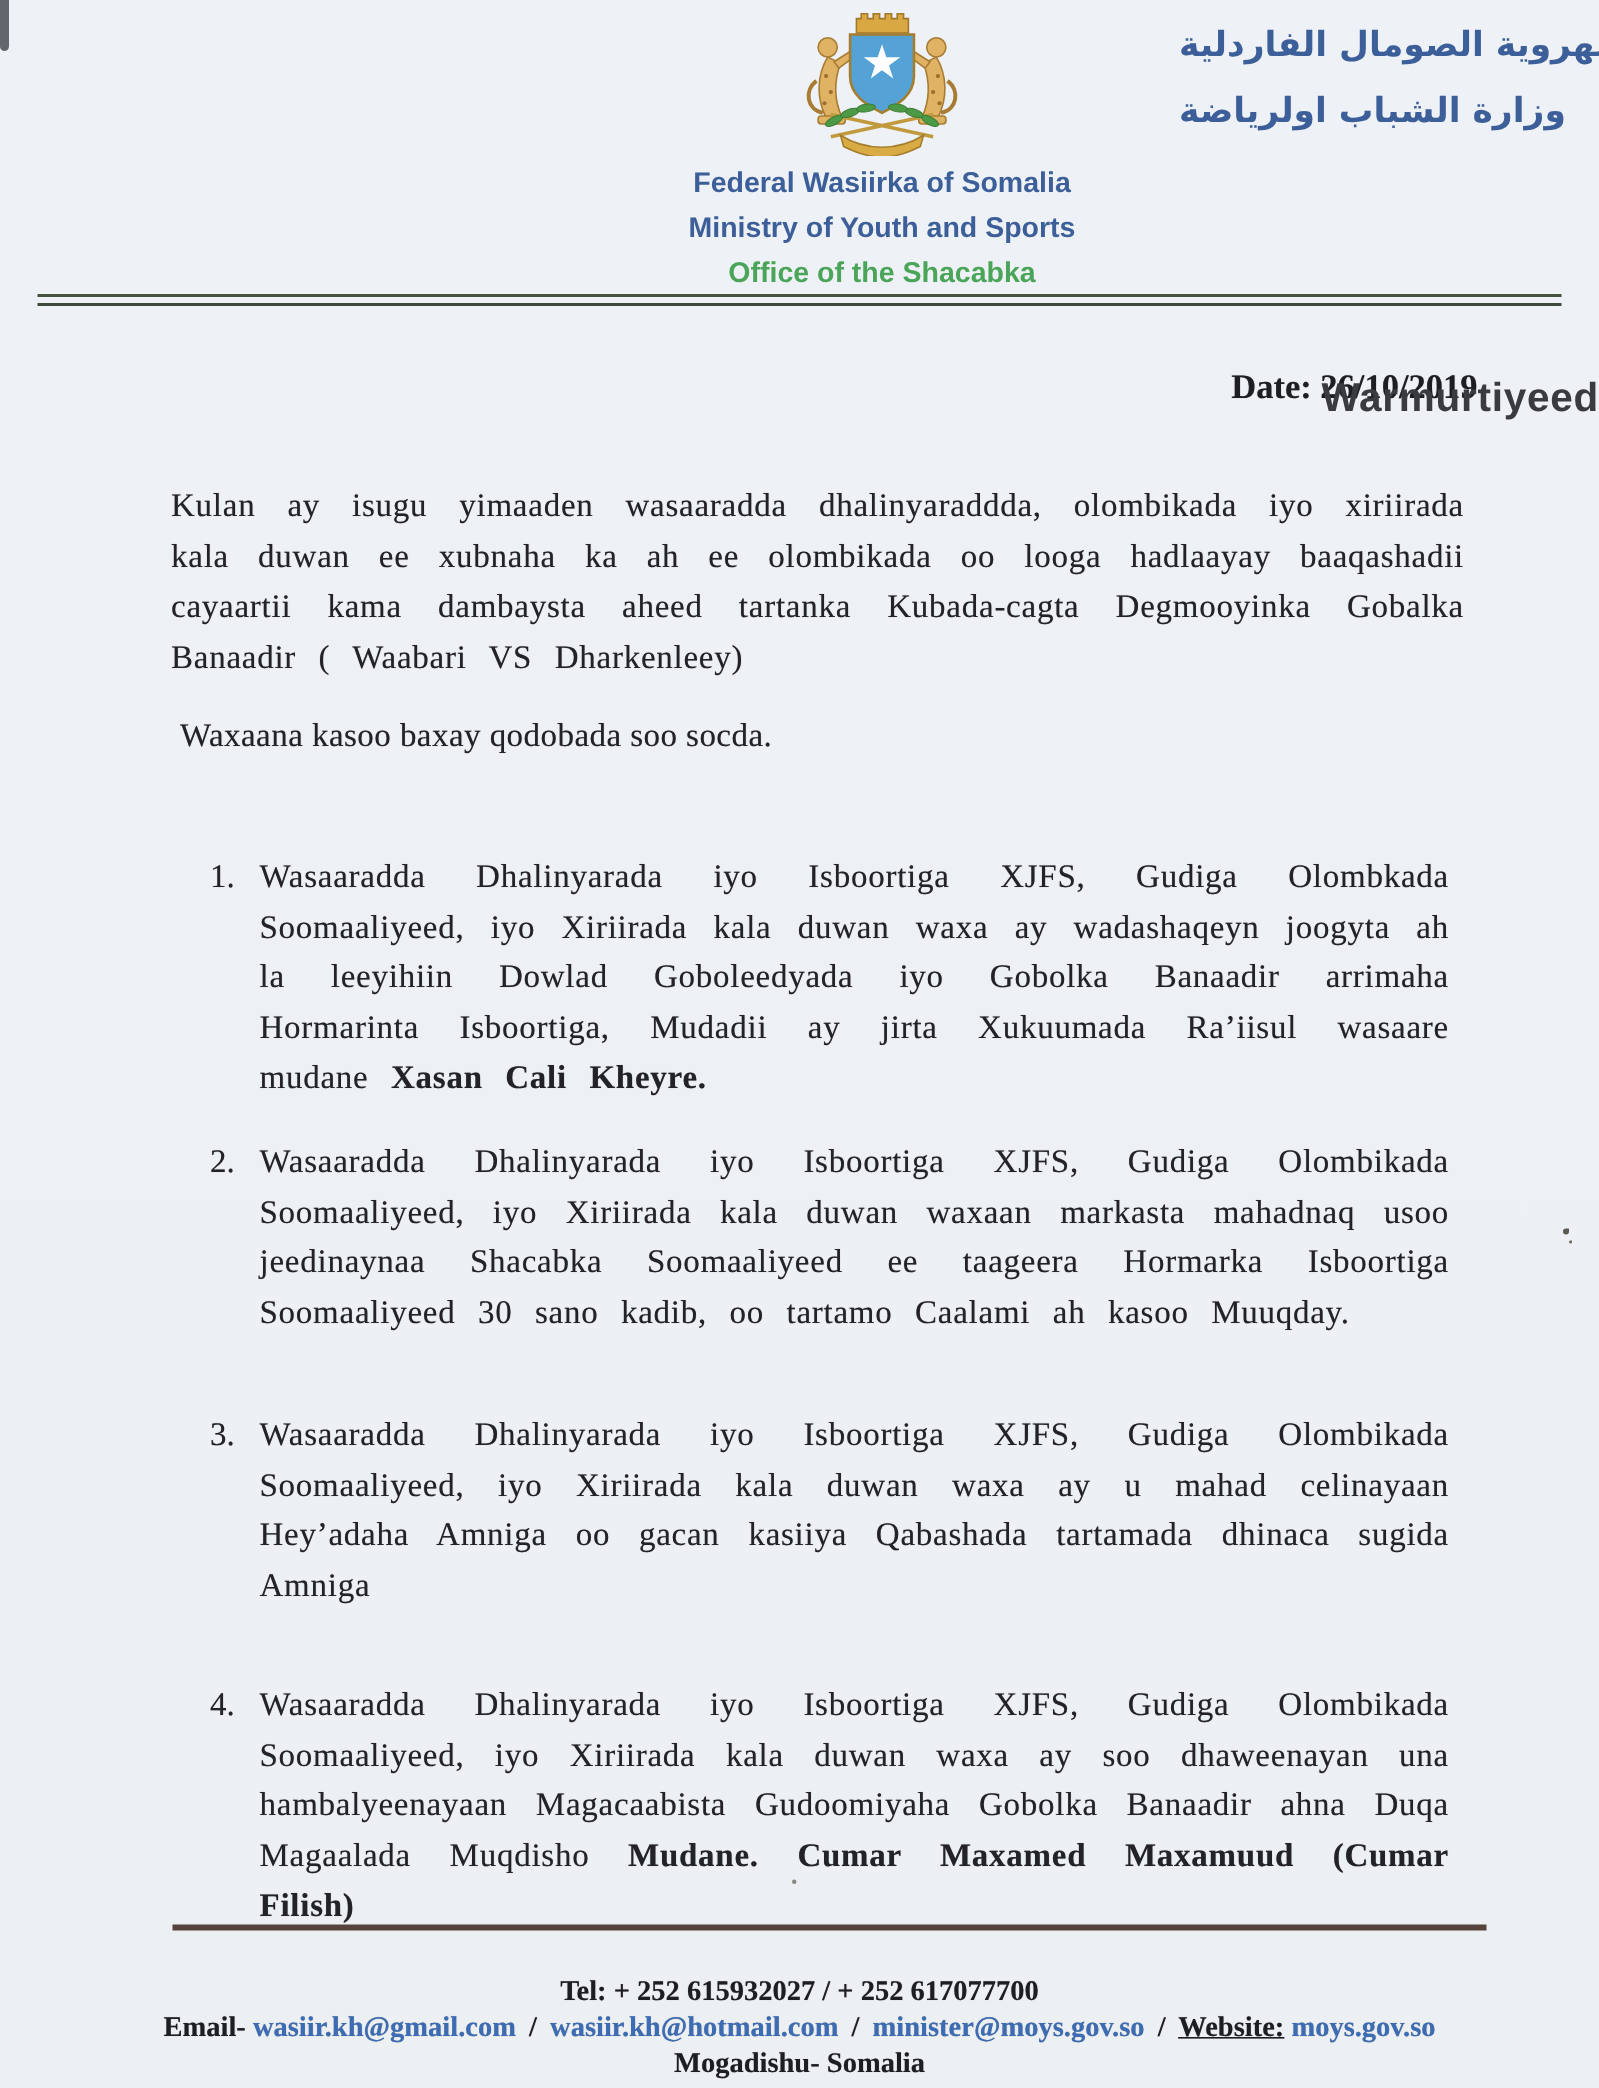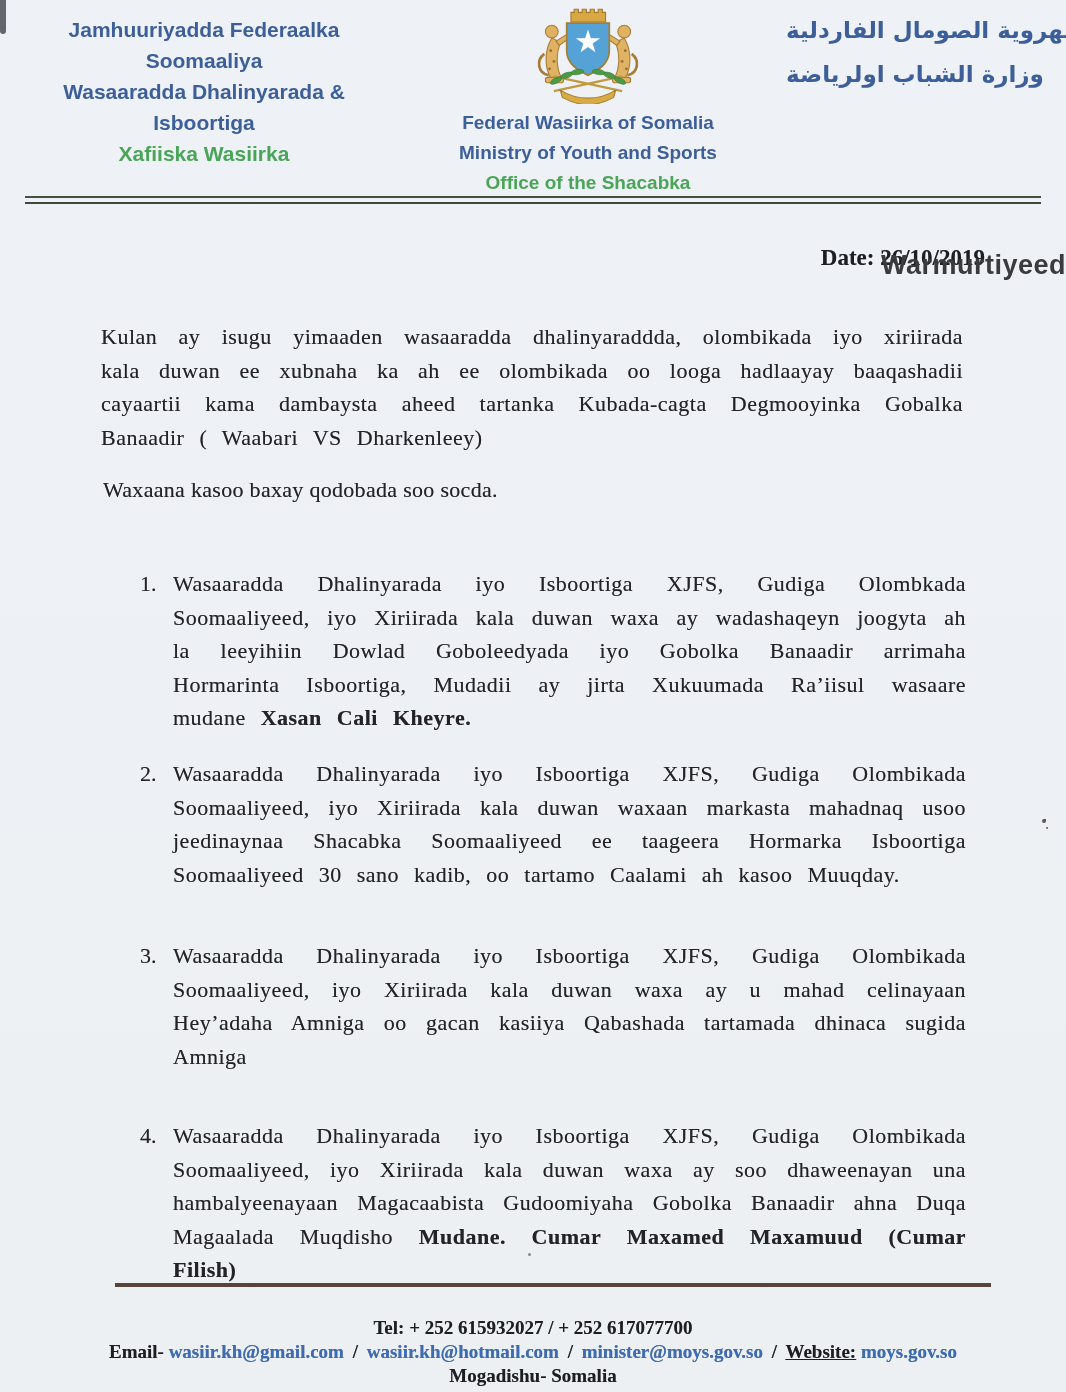--- a/index.html
+++ b/index.html
@@ -46,26 +46,26 @@
   .date{
     position:absolute;top:221px;right:81px;
     font-weight:bold;font-size:23px;color:#1d1e22;
   }
   .title{
     position:absolute;top:250px;left:0;width:100%;margin:0;text-align:right;
     font-family:"Liberation Sans", sans-serif;font-weight:bold;
     font-size:27px;color:#3a3b3e;letter-spacing:.5px;
   }
   .intro{
-    position:absolute;left:101px;top:320px;width:862px;margin:0;
+    position:absolute;left:114px;top:320px;width:862px;margin:0;
     font-size:22px;line-height:33.5px;text-align:justify;
     word-spacing:9px;letter-spacing:.5px;
   }
   .lead{
-    position:absolute;left:103px;top:477px;margin:0;
+    position:absolute;left:120px;top:477px;margin:0;
     font-size:22px;letter-spacing:.3px;
   }
   .item{
     position:absolute;left:140px;width:826px;display:flex;
     font-size:22px;line-height:33.5px;
   }
   .item .num{flex:0 0 33px;}
   .item .txt{flex:1;text-align:justify;word-spacing:9px;letter-spacing:.5px;}
   .item-1{top:543px;}
   .item-2{top:733px;}
@@ -102,25 +102,20 @@
     background:#8a8a85;border-radius:50%;
   }
 </style>
 </head>
 <body>
 
 <div class="page">
 
   <div class="edge-artifact"></div>
 
-  <div class="lh-left">
-    <div class="blue">Jamhuuriyadda Federaalka Soomaaliya</div>
-    <div class="blue">Wasaaradda Dhalinyarada &amp; Isboortiga</div>
-    <div class="green">Xafiiska Wasiirka</div>
-  </div>
 
   <div class="lh-center">
     <svg class="emblem" width="128" height="98" viewBox="0 0 120 92" aria-hidden="true">
 
       <path d="M44 15 V6 h3 V3 h4 v3 h3.5 V3 h4 v3 h3.5 V3 h4 v3 h3.5 V3 h4 v3 h3 v9 Z" fill="#d9a843" stroke="#a1782c" stroke-width="1"></path>
 
       <g id="leopard" fill="#e0b263" stroke="#a87c33" stroke-width="1">
         <circle cx="26" cy="24" r="6"></circle>
         <path d="M26 30 C19 42 19 56 25 68 L35 68 C30 57 30 45 34 34 Z"></path>
         <path d="M30 33 L41 26 L42.5 30 L33 37 Z"></path>

